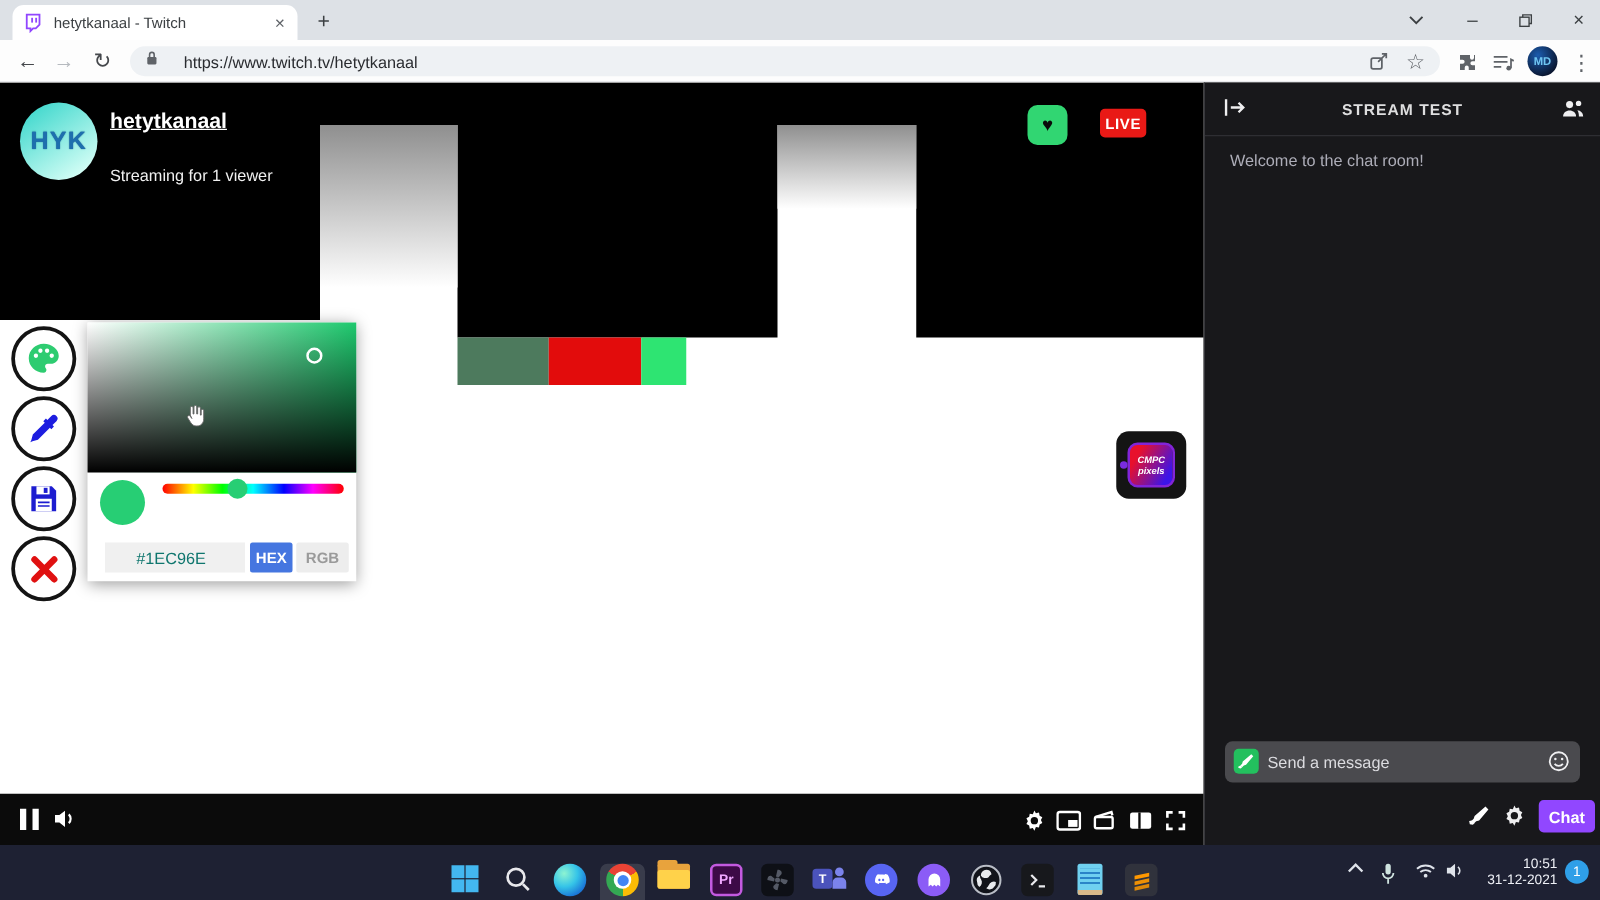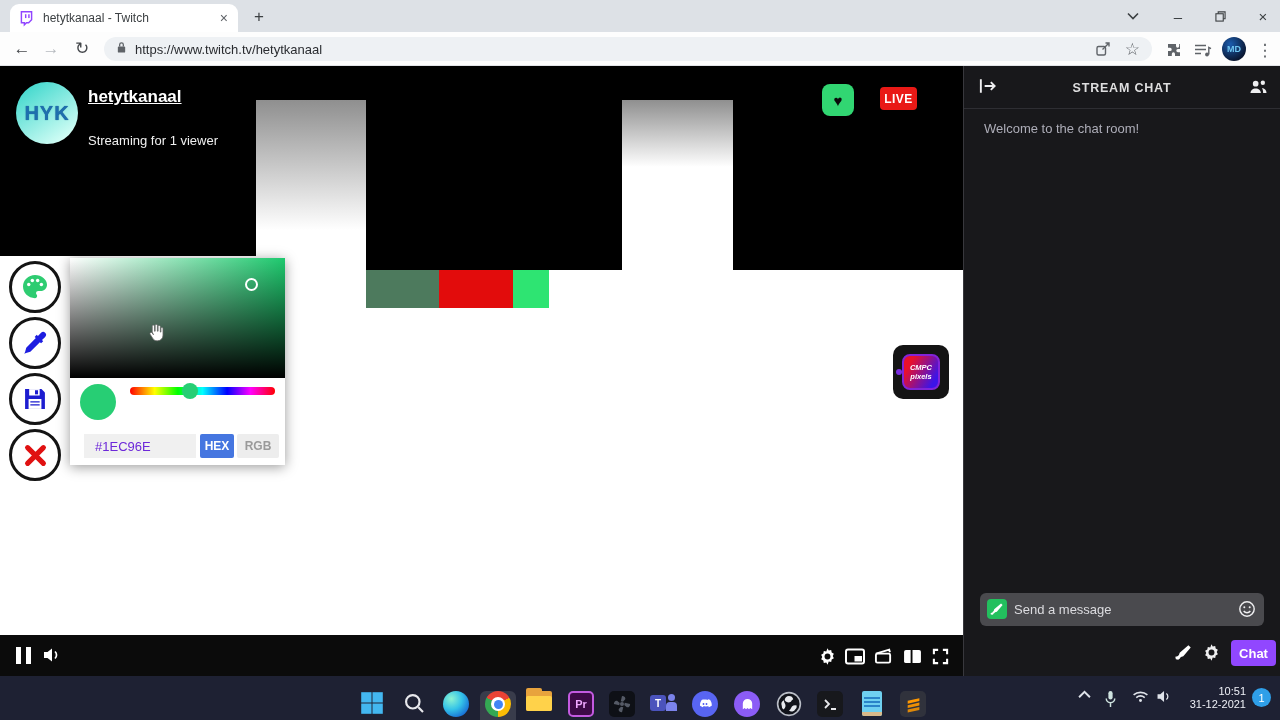--- a/index.html
+++ b/index.html
@@ -23,21 +23,21 @@
   .winctl.cls  { left:1246px; width:34px; font-size:15px; color:#3c4043; }
 
   
   .toolbar { position:absolute; left:0; top:32px; width:1280px; height:34px; background:#fdfdfd;
     border-bottom:1px solid #e2e4e8; }
   .navbtn { position:absolute; top:5px; width:24px; height:24px; text-align:center; line-height:24px;
     font-size:17px; color:#45484c; }
   .navbtn.fwd { color:#b6babf; }
   .addressbar { position:absolute; left:104px; top:5px; width:1048px; height:24px; background:#eef1f4;
     border-radius:12px; display:flex; align-items:center; padding:0 12px; }
-  .url { font-size:13px; color:#2a2c30; margin-left:8px; flex:1; }
+  .url { font-size:13px; color:#2a2c30; margin-left:20px; flex:1; }
   .pill-ic { margin-left:14px; display:flex; align-items:center; }
   .tool-ic { position:absolute; top:7px; width:22px; height:22px; display:flex; align-items:center;
     justify-content:center; font-size:16px; color:#5f6368; }
   .avatar-md { position:absolute; left:1222px; top:5px; width:24px; height:24px; border-radius:50%;
     background:radial-gradient(circle at 35% 30%, #1b5cae, #0a1630 75%); color:#6fc6f2; font-size:9px;
     font-weight:bold; display:flex; align-items:center; justify-content:center; }
 
   
   .content { position:absolute; left:0; top:66px; width:1280px; height:610px; }
   .video { position:absolute; left:0; top:0; width:963px; height:610px; background:#fff; overflow:hidden; }
@@ -75,21 +75,21 @@
   .sat { position:absolute; left:0; top:0; width:215px; height:120px;
     background:linear-gradient(to bottom, rgba(0,0,0,0), #000), linear-gradient(to right, #fff, #1ec96e); }
   .sat-cursor { position:absolute; left:175px; top:20px; width:13px; height:13px; border:2px solid #fff;
     border-radius:50%; }
   .hand { position:absolute; left:74px; top:64px; width:22px; height:22px; }
   .swatch { position:absolute; left:10px; top:126px; width:36px; height:36px; border-radius:50%; background:#27ce74; }
   .hue-track { position:absolute; left:60px; top:129px; width:145px; height:8px; border-radius:4px;
     background:linear-gradient(to right,#f00 0%,#ff0 17%,#0f0 33%,#0ff 50%,#00f 67%,#f0f 83%,#f00 100%); }
   .hue-thumb { position:absolute; left:112px; top:125px; width:16px; height:16px; border-radius:50%; background:#27ce74; }
   .hex-input { position:absolute; left:14px; top:176px; width:112px; height:24px; background:#f0f0f0;
-    border:none; outline:none; color:#6d28d9; font-size:13px; padding-left:11px; font-family:"Liberation Sans",sans-serif; }
+    border:none; outline:none; color:#0f766e; font-size:13px; padding-left:25px; font-family:"Liberation Sans",sans-serif; }
   .hex-btn { position:absolute; left:130px; top:176px; width:34px; height:24px; background:#4576e0; color:#ffffff;
     font-size:12px; font-weight:bold; display:flex; align-items:center; justify-content:center; border-radius:2px; }
   .rgb-btn { position:absolute; left:167px; top:176px; width:42px; height:24px; background:#ededed; color:#9a9a9a;
     font-size:12px; font-weight:bold; display:flex; align-items:center; justify-content:center; border-radius:2px; }
 
   .tool-circle { position:absolute; left:9px; width:52px; height:52px; border-radius:50%; background:#fff;
     border:3px solid #141414; display:flex; align-items:center; justify-content:center; }
   .tc1 { top:195px; } .tc2 { top:251px; } .tc3 { top:307px; } .tc4 { top:363px; }
 
   
@@ -367,21 +367,21 @@
       </div>
     </div>
 
     <div class="chat">
       <div class="chat-header">
         <span class="chat-collapse">
           <svg viewBox="0 0 20 16" width="19" height="16" stroke="#efeff1" stroke-width="2" fill="none">
               <path d="M3 1v14M7 8h10M13.5 4L17.5 8l-4 4"></path>
             </svg>
         </span>
-        <span class="chat-title">STREAM CHAT</span>
+        <span class="chat-title">STREAM TEST</span>
         <span class="chat-users">
           <svg viewBox="0 0 20 18" width="19" height="17" fill="#efeff1">
               <circle cx="7" cy="6" r="3"></circle>
               <path d="M1.5 16c0-3.1 2.5-5 5.5-5s5.5 1.9 5.5 5z"></path>
               <circle cx="14.6" cy="5" r="2.3"></circle>
               <path d="M13.6 10.7c2.8.3 4.9 2.2 4.9 5.3h-3.6c0-2-.4-3.9-1.3-5.3z"></path>
             </svg>
         </span>
       </div>
       <div class="welcome">Welcome to the chat room!</div>

